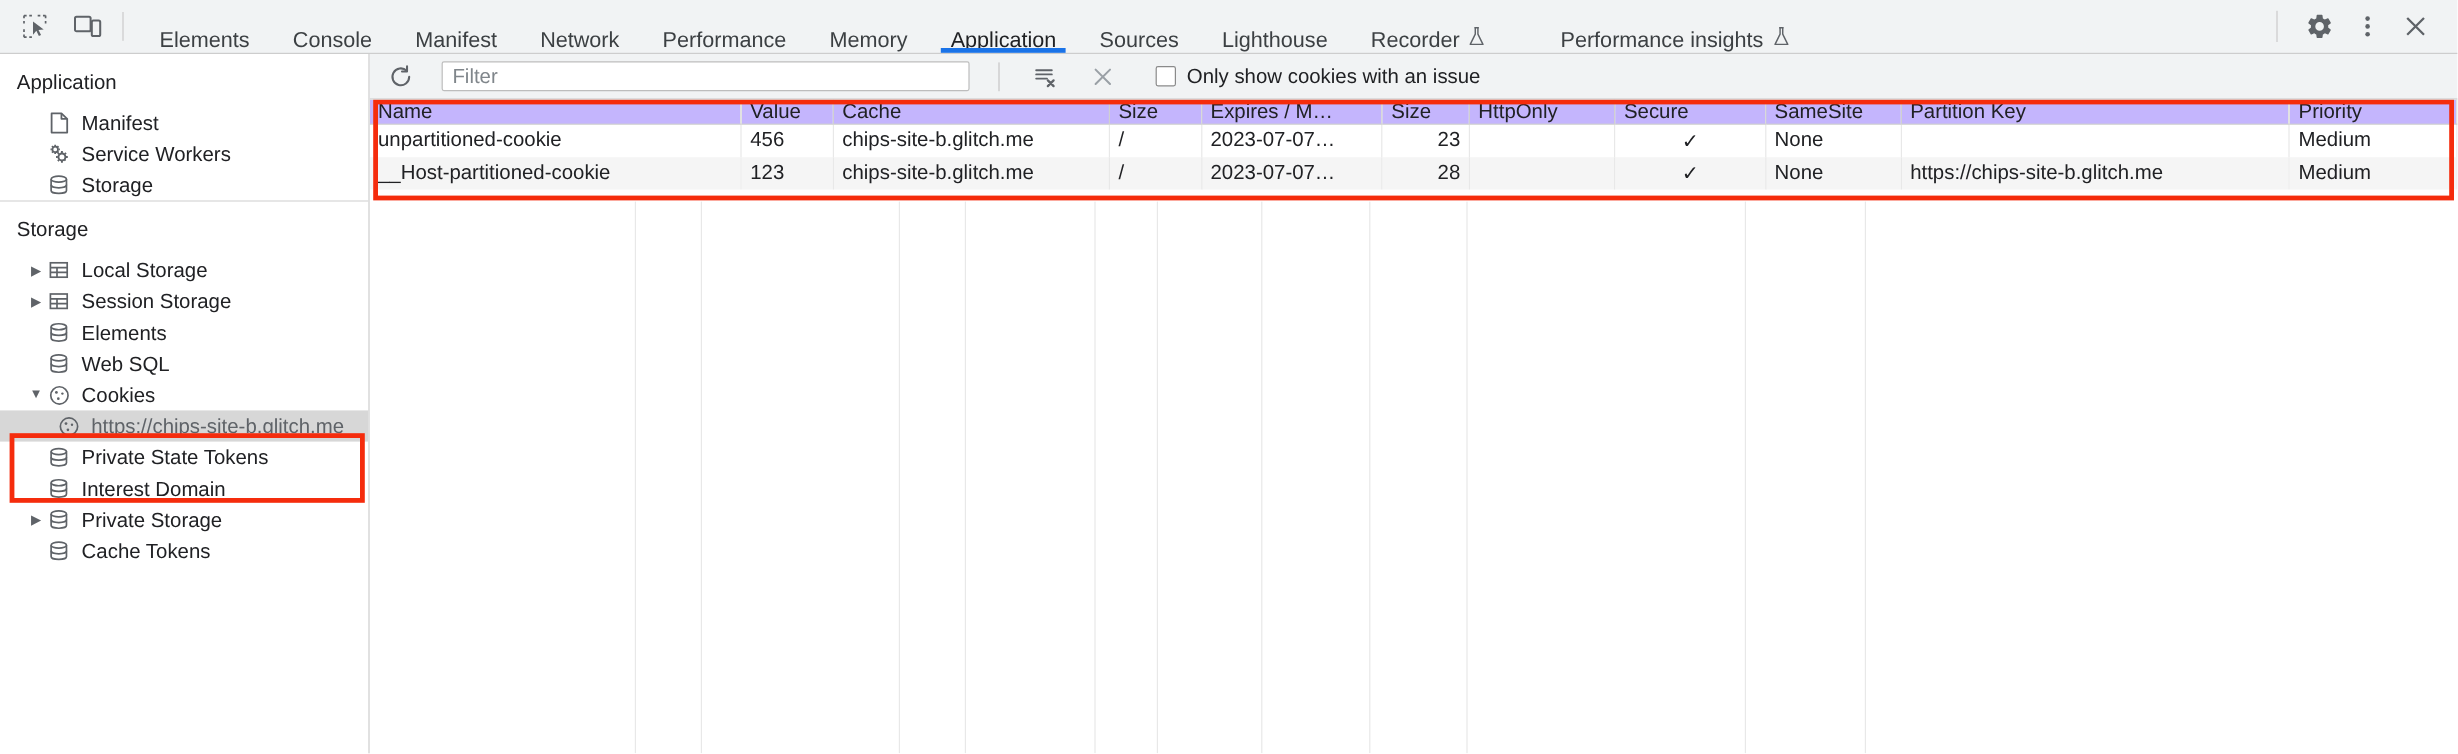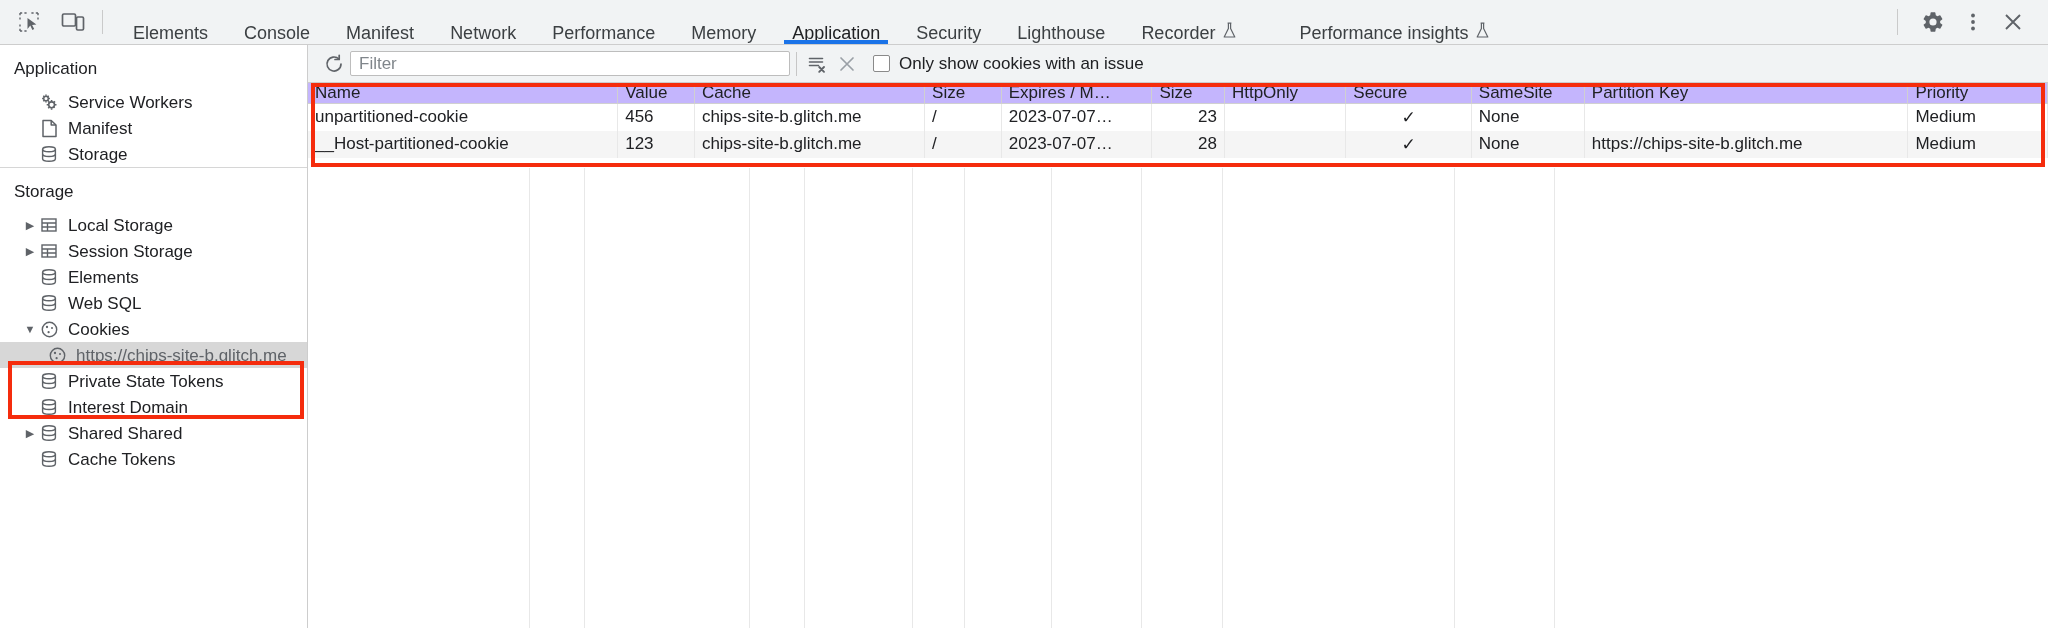--- a/index.html
+++ b/index.html
@@ -150,21 +150,21 @@
     background: #ffffff;
   }
   .filterbar {
     height: 38px;
     flex: 0 0 38px;
     background: #f1f3f4;
     border-bottom: 1px solid #cdcdcd;
     display: flex;
     align-items: center;
     padding: 0 10px 0 12px;
-    gap: 2px;
+    gap: 20px;
   }
   .fb-btn {
     width: 28px; height: 28px;
     display: flex; align-items: center; justify-content: center;
     color: #5f6368;
     flex: 0 0 28px;
   }
   .fb-input {
     flex: 0 0 440px;
     height: 25px;
@@ -300,21 +300,21 @@
     <div class="tb-tab">
       <span>Performance</span>
     </div>
     <div class="tb-tab">
       <span>Memory</span>
     </div>
     <div class="tb-tab active">
       <span>Application</span>
     </div>
     <div class="tb-tab">
-      <span>Security</span>
+      <span>Sources</span>
     </div>
     <div class="tb-tab">
       <span>Lighthouse</span>
     </div>
     <div class="tb-tab">
       <span>Recorder</span>
       <span>
         <svg width="15" height="17" viewBox="0 0 15 17">
           <path d="M5.6 1.2 h3.8 M6.4 1.2 v5.2 L2.2 15 h10.6 L8.6 6.4 V1.2" fill="none" stroke="#5f6368" stroke-width="1.2" stroke-linejoin="round"></path>
         </svg>
@@ -355,43 +355,43 @@
 <div class="dt-body">
 
   <div class="sidebar">
 
     <div class="side-group bordered">
       <div class="side-title">Application</div>
 
       <div class="tree-item">
         <span class="twisty empty"></span>
         <span class="t-icon">
+          <svg width="17" height="19" viewBox="0 0 17 19">
+            <path d="M2 1.5 h8.2 L15 6 v11.5 H2 Z" fill="none" stroke="#5f6368" stroke-width="1.5" stroke-linejoin="round"></path>
+            <path d="M10.2 1.5 V6 H15" fill="none" stroke="#5f6368" stroke-width="1.5" stroke-linejoin="round"></path>
+          </svg>
+        </span>
+        <span class="t-label">Manifest</span>
+      </div>
+
+      <div class="tree-item">
+        <span class="twisty empty"></span>
+        <span class="t-icon">
           <svg width="20" height="20" viewBox="0 0 20 20">
             <g fill="none" stroke="#5f6368" stroke-width="1.5">
               <circle cx="7" cy="6.5" r="2.3"></circle>
               <path d="M7 2.6v1.1M7 9.3v1.1M3.1 6.5h1.1M9.8 6.5h1.1M4.3 3.8l.8.8M8.9 8.4l.8.8M9.7 3.8l-.8.8M4.3 9.2l.8-.8"></path>
             </g>
             <g fill="none" stroke="#5f6368" stroke-width="1.6">
               <circle cx="12.6" cy="12.8" r="2.9"></circle>
               <path d="M12.6 7.9v1.5M12.6 16.2v1.5M7.7 12.8h1.5M16 12.8h1.5M9.2 9.4l1 1M14.6 14.8l1 1M16 9.4l-1 1M9.2 16.2l1-1"></path>
             </g>
           </svg>
         </span>
         <span class="t-label">Service Workers</span>
-      </div>
-
-      <div class="tree-item">
-        <span class="twisty empty"></span>
-        <span class="t-icon">
-          <svg width="17" height="19" viewBox="0 0 17 19">
-            <path d="M2 1.5 h8.2 L15 6 v11.5 H2 Z" fill="none" stroke="#5f6368" stroke-width="1.5" stroke-linejoin="round"></path>
-            <path d="M10.2 1.5 V6 H15" fill="none" stroke="#5f6368" stroke-width="1.5" stroke-linejoin="round"></path>
-          </svg>
-        </span>
-        <span class="t-label">Manifest</span>
       </div>
 
       <div class="tree-item">
         <span class="twisty empty"></span>
         <span class="t-icon">
           <svg width="18" height="18" viewBox="0 0 18 18">
             <g fill="none" stroke="#5f6368" stroke-width="1.4">
               <ellipse cx="9" cy="4.3" rx="6.4" ry="2.5"></ellipse>
               <path d="M2.6 4.3v9.4c0 1.4 2.9 2.5 6.4 2.5s6.4-1.1 6.4-2.5V4.3"></path>
               <path d="M2.6 9c0 1.4 2.9 2.5 6.4 2.5s6.4-1.1 6.4-2.5"></path>
@@ -516,21 +516,21 @@
         <span class="twisty">▶</span>
         <span class="t-icon">
           <svg width="18" height="18" viewBox="0 0 18 18">
             <g fill="none" stroke="#5f6368" stroke-width="1.4">
               <ellipse cx="9" cy="4.3" rx="6.4" ry="2.5"></ellipse>
               <path d="M2.6 4.3v9.4c0 1.4 2.9 2.5 6.4 2.5s6.4-1.1 6.4-2.5V4.3"></path>
               <path d="M2.6 9c0 1.4 2.9 2.5 6.4 2.5s6.4-1.1 6.4-2.5"></path>
             </g>
           </svg>
         </span>
-        <span class="t-label">Shared Shared</span>
+        <span class="t-label">Private Storage</span>
       </div>
 
       <div class="tree-item">
         <span class="twisty empty"></span>
         <span class="t-icon">
           <svg width="18" height="18" viewBox="0 0 18 18">
             <g fill="none" stroke="#5f6368" stroke-width="1.4">
               <ellipse cx="9" cy="4.3" rx="6.4" ry="2.5"></ellipse>
               <path d="M2.6 4.3v9.4c0 1.4 2.9 2.5 6.4 2.5s6.4-1.1 6.4-2.5V4.3"></path>
               <path d="M2.6 9c0 1.4 2.9 2.5 6.4 2.5s6.4-1.1 6.4-2.5"></path>

